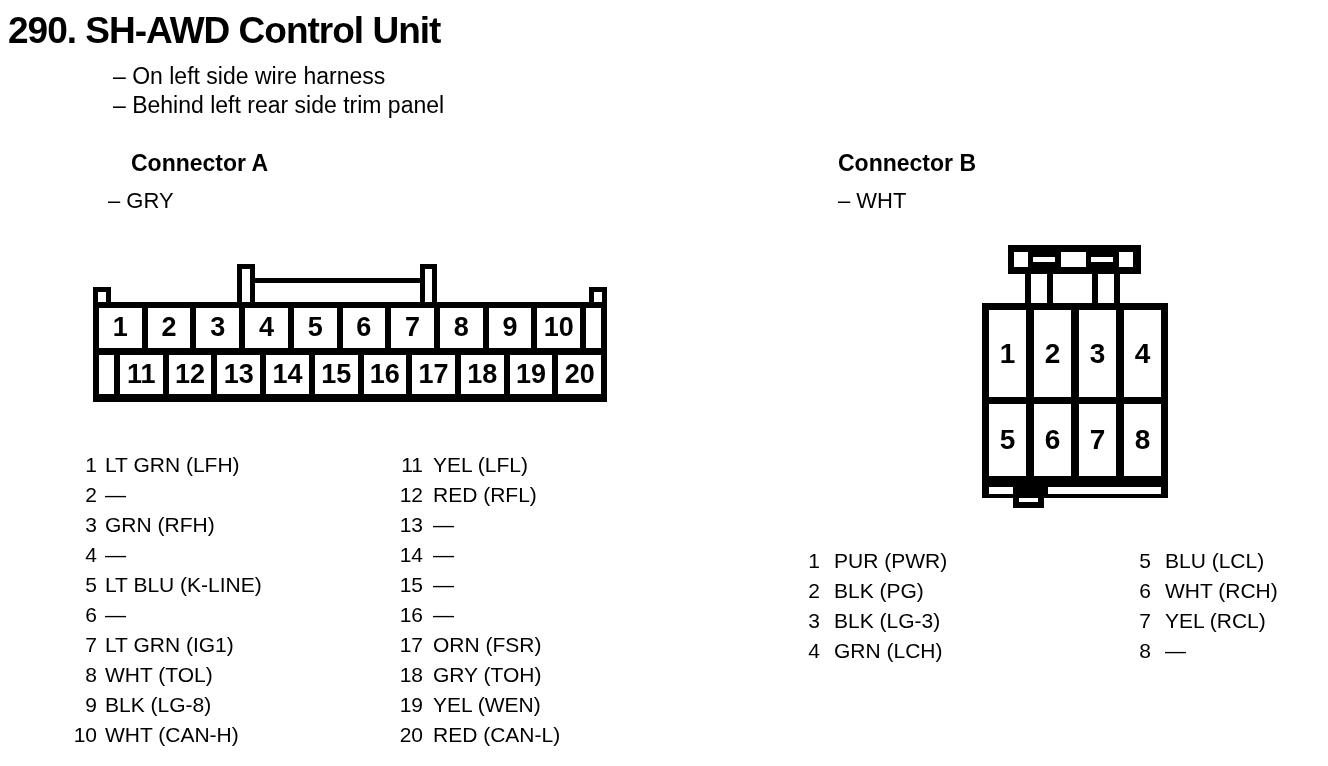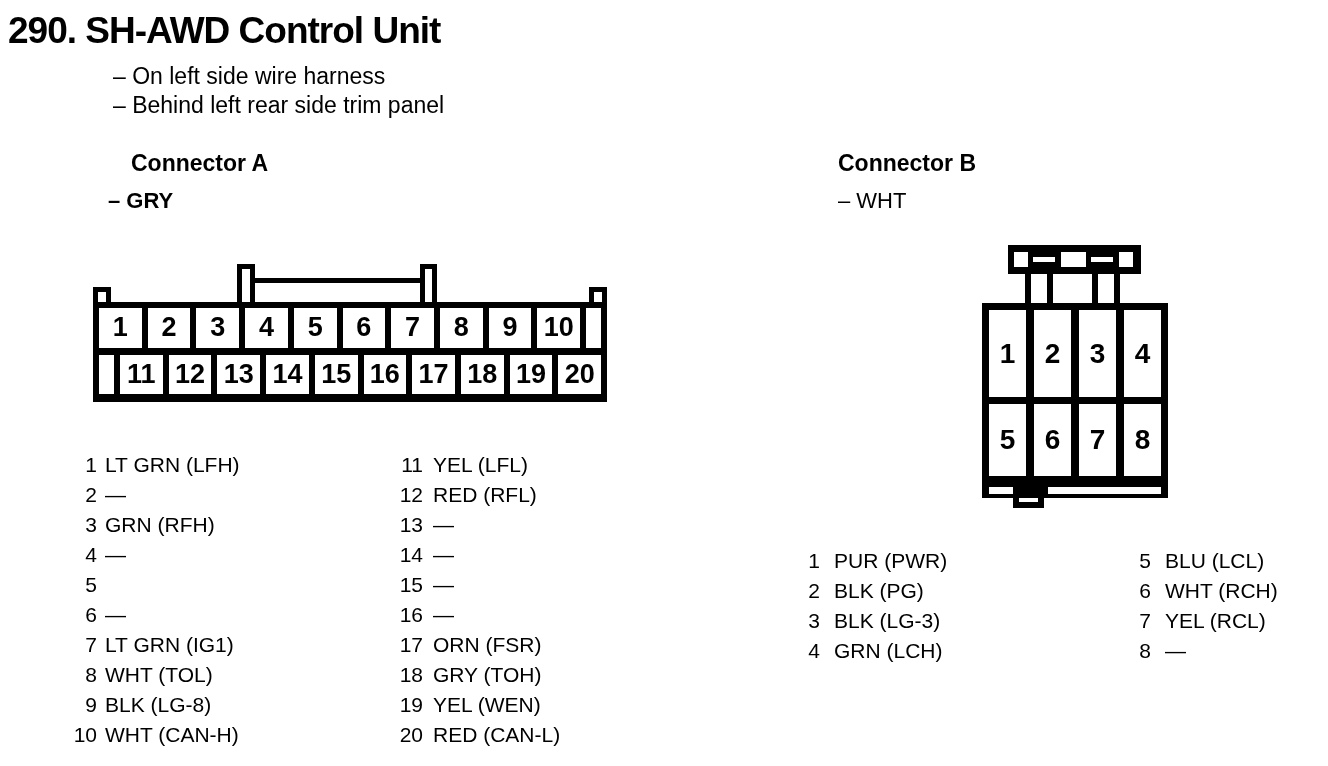--- a/index.html
+++ b/index.html
@@ -12,21 +12,21 @@
 
   .title {
     position:absolute; left:8px; top:10px;
     font-size:37px; font-weight:bold; letter-spacing:-1px; white-space:nowrap;
   }
   .notes { position:absolute; left:113px; top:62px; font-size:23px; line-height:29px; }
   .conn-head { position:absolute; top:150px; font-size:23px; font-weight:bold; white-space:nowrap; }
   .conn-head.a { left:112px;margin-left:19px; }
   .conn-head.b { left:838px; }
   .conn-note { position:absolute; top:188px; font-size:22px; white-space:nowrap; }
-  .conn-note.a { left:108px;font-weight:bold; }
+  .conn-note.a { left:108px; }
   .conn-note.b { left:838px; }
 
   
   .diagA { position:absolute; left:93px; top:264px; width:514px; height:138px; }
   .a-post {
     position:absolute; top:0; width:18px; height:42px;
     background:#fff; border:5px solid #000; border-bottom:none; z-index:2;
   }
   .a-post.p1 { left:144px; }
   .a-post.p2 { left:327px; width:17px; }
@@ -182,20 +182,21 @@
         <span class="pin-wire">GRN (RFH)</span>
       </div>
 
       <div class="pin-row">
         <span class="pin-num">4</span>
         <span class="pin-wire">—</span>
       </div>
 
       <div class="pin-row">
         <span class="pin-num">5</span>
+        <span class="pin-wire">LT BLU (K-LINE)</span>
       </div>
 
       <div class="pin-row">
         <span class="pin-num">6</span>
         <span class="pin-wire">—</span>
       </div>
 
       <div class="pin-row">
         <span class="pin-num">7</span>
         <span class="pin-wire">LT GRN (IG1)</span>

